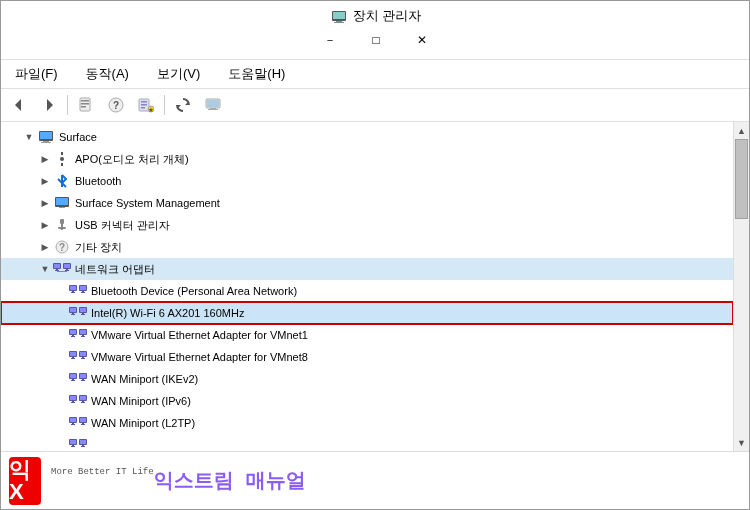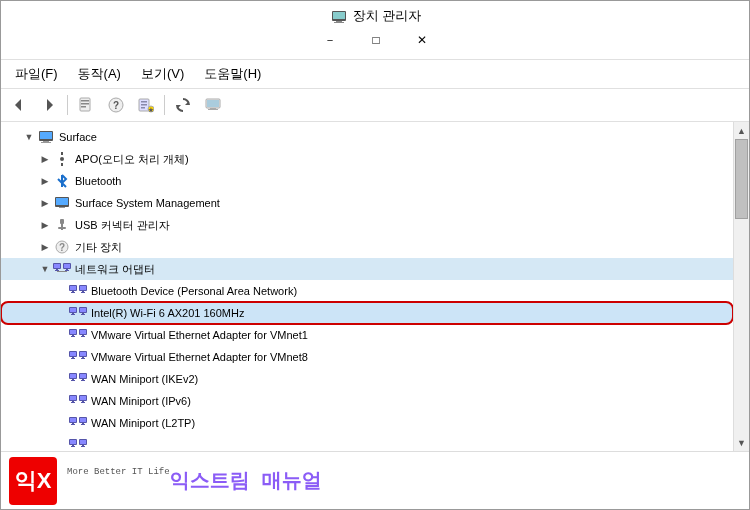--- a/index.html
+++ b/index.html
@@ -55,21 +55,21 @@
       font-size: 12px;
       cursor: pointer;
       color: #000;
       background: transparent;
       border: none;
     }
 
     
     .menu-bar {
       display: flex;
-      gap: 4px;
+      gap: 12px;
       padding: 2px 6px;
       border-bottom: 1px solid #e0e0e0;
       background: #fff;
       align-items: center;
     }
     .menu-item {
       padding: 3px 8px;
       cursor: pointer;
       font-size: 13px;
       color: #000;
@@ -117,21 +117,21 @@
     .tree-item {
       display: flex;
       align-items: center;
       height: 22px;
       padding-left: 4px;
       cursor: pointer;
       white-space: nowrap;
       color: #000;
       font-size: 13px;
     }
-    .tree-item.selected { background: #cce4f7; border-radius: 7px; }
+    .tree-item.selected { background: #cce4f7; }
 
     .tree-item .indent { display: inline-block; width: 16px; flex-shrink: 0; }
     .tree-item .expander {
       display: inline-flex; align-items: center; justify-content: center;
       width: 16px; height: 16px;
       font-size: 9px;
       color: #555;
       flex-shrink: 0;
     }
     .tree-item .icon {
@@ -180,21 +180,21 @@
     .bottom-bar {
       height: 58px;
       background: #fff;
       border-top: 1px solid #ddd;
       display: flex;
       align-items: center;
       padding: 4px 8px;
       gap: 10px;
     }
     .brand-logo {
-      width: 48px; height: 48px;
+      width: 32px; height: 48px;
       background: #e00;
       display: flex; align-items: center; justify-content: center;
       color: #fff;
       font-weight: bold;
       font-size: 16px;
       border-radius: 4px;
       flex-shrink: 0;
       position: relative;
     }
     .brand-text-block {

